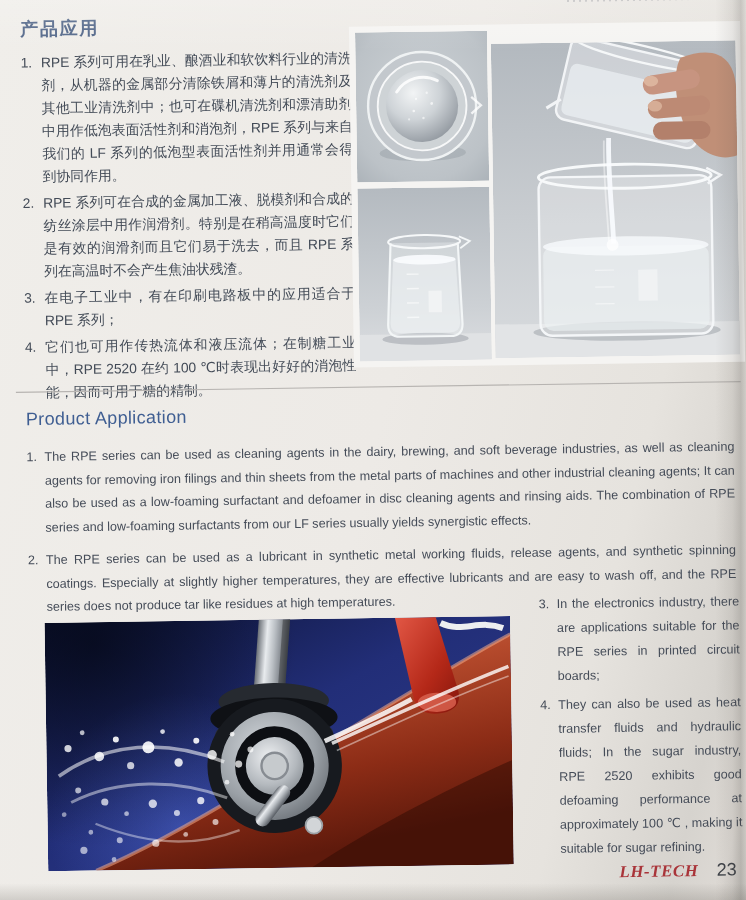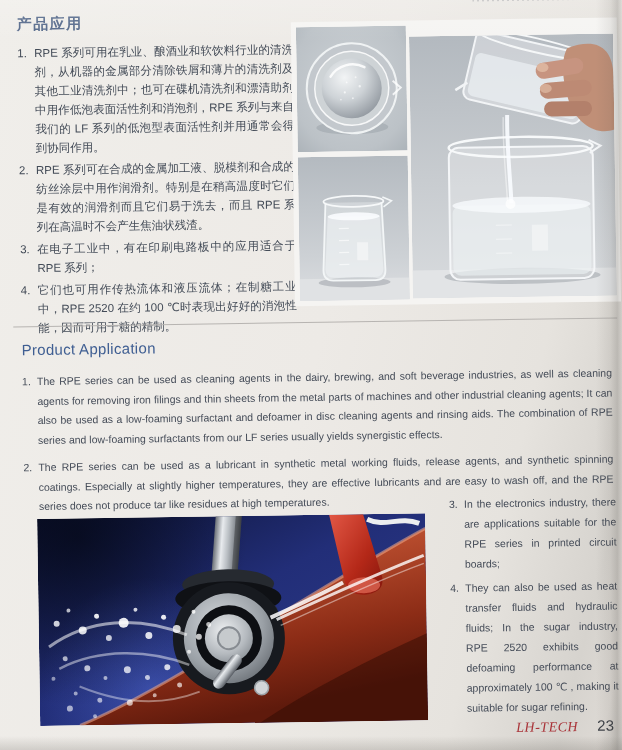--- a/index.html
+++ b/index.html
@@ -31,21 +31,21 @@
   .en-list{position:absolute;left:22px;top:368px;width:590px;}
   .en-list .item{font-size:10.5px;line-height:19.5px;color:#454c58;margin-bottom:8px;}
   .en-list .num{flex:0 0 15px;}
   .right-col{position:absolute;left:447px;top:496px;width:167px;}
   .right-col .item{font-size:10.5px;line-height:20px;color:#454c58;margin-bottom:4px;}
   .right-col .num{flex:0 0 15px;}
   
   .machine{position:absolute;left:35px;top:515px;width:388px;height:207px;overflow:hidden;}
   
   .footer-brand{position:absolute;left:511px;top:723px;
-    font-family:"Liberation Serif","DejaVu Serif",serif;font-style:italic;font-weight:normal;
+    font-family:"Liberation Serif","DejaVu Serif",serif;font-style:italic;font-weight:bold;
     font-size:14px;color:#a93439;letter-spacing:.5px;}
   .page-num{position:absolute;left:592px;top:721px;font-size:15px;color:#3d4147;}
   
   .crop-header{position:absolute;left:478px;top:0;width:108px;height:4px;opacity:.55;
     background:repeating-linear-gradient(90deg,rgba(110,115,125,.6) 0 2px,rgba(110,115,125,0) 2px 5px);}
   .edge-right{position:absolute;right:0;top:0;width:26px;height:100%;pointer-events:none;
     background:linear-gradient(90deg,rgba(90,85,78,0) 0%,rgba(90,85,78,.10) 55%,rgba(60,56,50,.20) 82%,rgba(120,115,108,.10) 100%);}
   .edge-bottom{position:absolute;left:0;bottom:0;width:100%;height:14px;pointer-events:none;
     background:linear-gradient(180deg,rgba(80,75,68,0),rgba(70,65,58,.18));}
   .glare-top{position:absolute;left:0;top:0;width:100%;height:42px;pointer-events:none;

